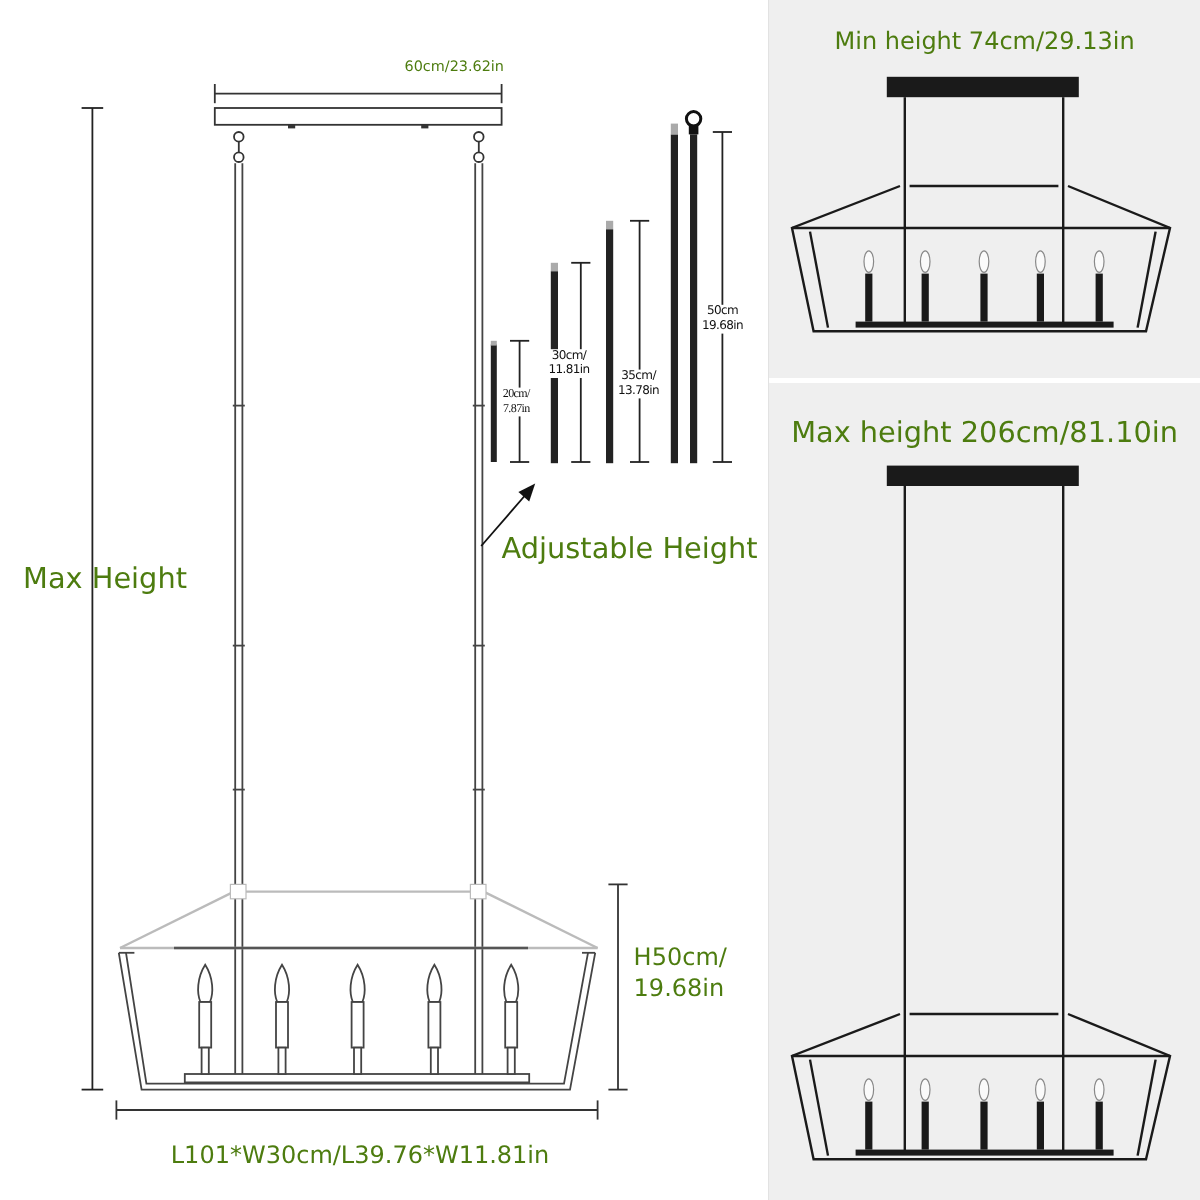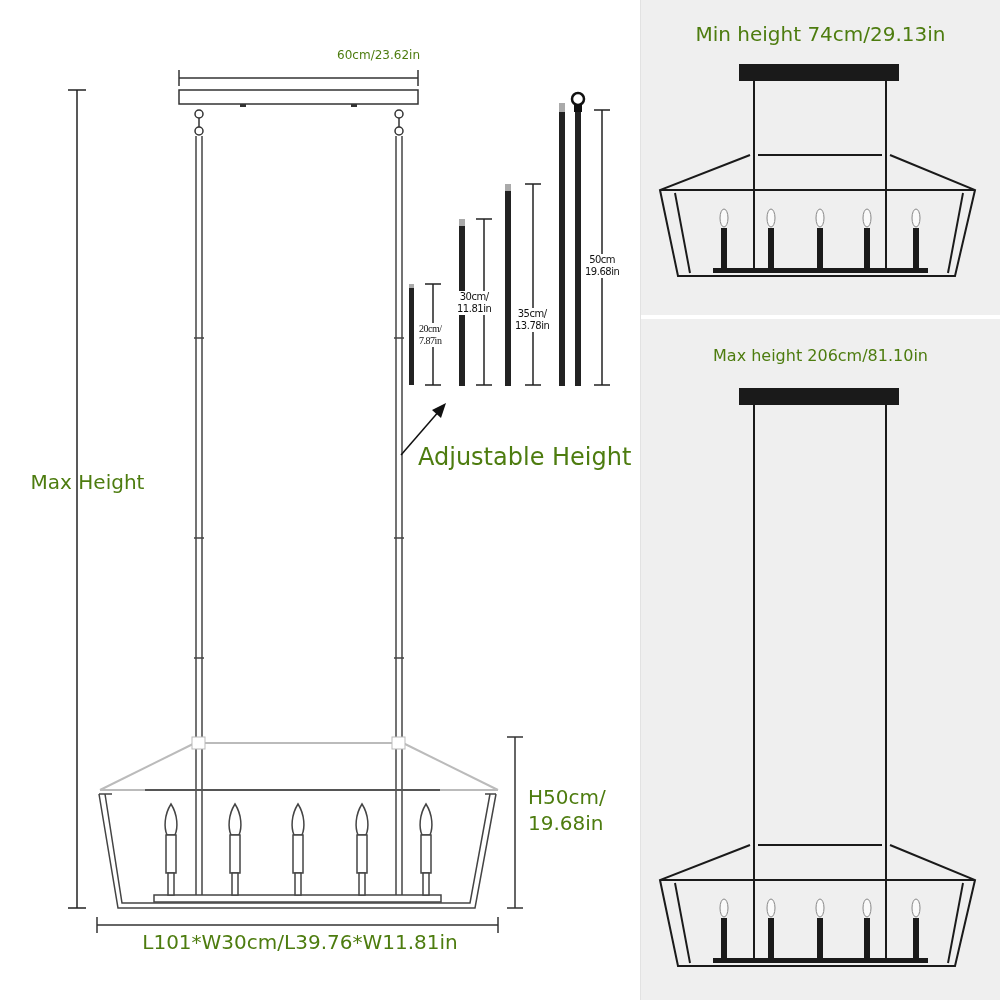--- a/index.html
+++ b/index.html
@@ -5,27 +5,27 @@
   html, body { margin: 0; padding: 0; }
   body { width: 1000px; height: 1000px; position: relative; background: #ffffff; overflow: hidden;
          font-family: "DejaVu Sans", "Liberation Sans", sans-serif; color: #111; }
   .left-panel { position: absolute; left: 0; top: 0; width: 640px; height: 1000px; background: #ffffff; }
   .right-top { position: absolute; left: 641px; top: 0; width: 359px; height: 315px; background: #efefef; }
   .right-bottom { position: absolute; left: 641px; top: 319px; width: 359px; height: 681px; background: #efefef; }
   .divider-v { position: absolute; left: 640px; top: 0; width: 1px; height: 1000px; background: #e2e2e2; }
   .divider-h { position: absolute; left: 641px; top: 315px; width: 359px; height: 4px; background: #ffffff; }
   .label { position: absolute; white-space: nowrap; color: #4d7c0f; }
   .lbl-width { left: 180px; top: 48px; width: 240px; text-align: right; font-size: 12px; }
-  .lbl-maxh { left: 0px; top: 470px; width: 175px; text-align: center; font-size: 20px; line-height: 24px; }
+  .lbl-maxh { left: 0px; top: 470px; width: 175px; text-align: center; font-size: 24px; line-height: 24px; }
   .lbl-adj { left: 418px; top: 443px; font-size: 24px; }
   .lbl-h50 { left: 528px; top: 784px; font-size: 20px; line-height: 26px; }
-  .lbl-dims { left: 100px; top: 930px; width: 400px; text-align: center; font-size: 20px; }
+  .lbl-dims { left: 100px; top: 950px; width: 400px; text-align: center; font-size: 20px; }
   .lbl-rod { position: absolute; font-size: 10px; line-height: 12px; text-align: center; background: #fff; letter-spacing: -0.5px; }
   .lbl-min { left: 641px; top: 22px; width: 359px; text-align: center; font-size: 20px; }
-  .lbl-maxr { left: 641px; top: 346px; width: 359px; text-align: center; font-size: 16px; }
+  .lbl-maxr { left: 641px; top: 346px; width: 359px; text-align: center; font-size: 24px; }
   svg { position: absolute; left: 0; top: 0; }
 </style>
 </head>
 <body>
 
 <div class="left-panel"></div>
 <div class="right-top"></div>
 <div class="right-bottom"></div>
 <div class="divider-v"></div>
 <div class="divider-h"></div>

